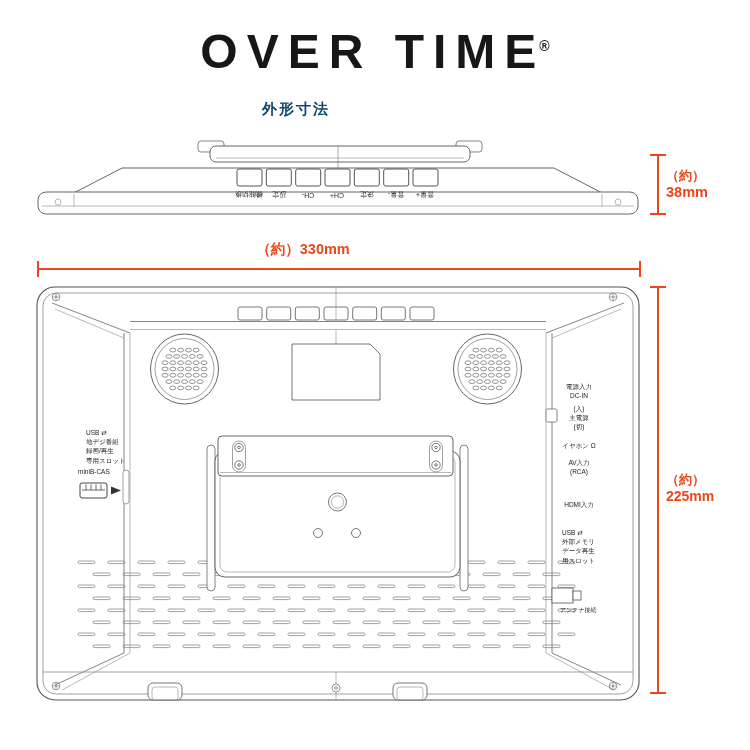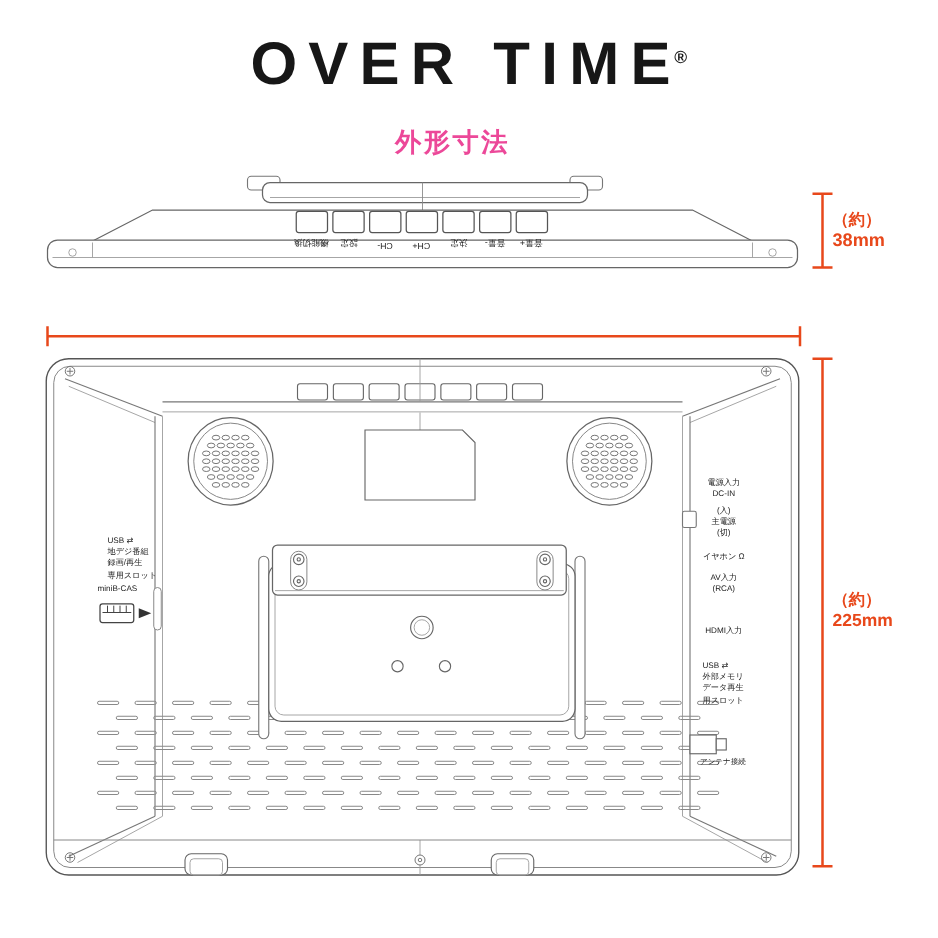--- a/index.html
+++ b/index.html
@@ -3,22 +3,22 @@
 <meta charset="utf-8">
 <style>
   html,body{margin:0;padding:0;background:#ffffff;}
   #page{position:relative;width:750px;height:750px;background:#fff;overflow:hidden;
         font-family:Liberation Sans, sans-serif;color:#222;}
   .abs{position:absolute;}
   
   #logo{left:0;top:24px;width:750px;text-align:center;font-size:48px;font-weight:bold;
         letter-spacing:9px;color:#171717;white-space:nowrap;}
   #logo .reg{font-size:14px;vertical-align:super;letter-spacing:0;margin-left:-6px;}
-  #subtitle{left:262px;top:100px;width:200px;text-align:center;font-size:21px;font-weight:600;
-            letter-spacing:2px;color:#ec4899;}
+  #subtitle{left:262px;top:100px;width:200px;font-size:15px;font-weight:600;
+            letter-spacing:2px;color:#0c4a6e;}
   
   .tiny{font-size:6.5px;line-height:9.2px;color:#222;white-space:pre-line;}
   .ctr{text-align:center;}
   
   .btnlab{top:189px;width:44px;height:10px;text-align:center;font-size:7px;color:#1c1c1c;
           transform:rotate(180deg);white-space:nowrap;}
   
   .dim{color:#E8481B;font-weight:bold;white-space:pre-line;}
   #dim38{left:666px;top:167px;font-size:13px;line-height:17px;}
   #dim330{left:228px;top:240px;width:150px;text-align:center;font-size:14.5px;}
@@ -72,20 +72,21 @@
   <div class="abs btnlab" style="left:315px;">CH+</div>
   <div class="abs btnlab" style="left:345px;">決定</div>
   <div class="abs btnlab" style="left:374px;">音量-</div>
   <div class="abs btnlab" style="left:403px;">音量+</div>
 
   <div class="abs dline" style="left:650px;top:154px;width:16px;height:2px;"></div>
   <div class="abs dline" style="left:657px;top:155px;width:2px;height:59px;"></div>
   <div class="abs dline" style="left:650px;top:213px;width:16px;height:2px;"></div>
   <div class="abs dim" id="dim38"><span>（約）</span><br><span style="font-size:14.5px;margin-top:25px;">38mm</span></div>
 
+  <div class="abs dim" id="dim330">（約）330mm</div>
   <div class="abs dline" style="left:37px;top:261px;width:2px;height:16px;"></div>
   <div class="abs dline" style="left:38px;top:268px;width:602px;height:2px;"></div>
   <div class="abs dline" style="left:639px;top:261px;width:2px;height:16px;"></div>
 
   <svg class="abs" style="left:30px;top:283px;" width="620" height="425" viewBox="0 0 620 425">
 
     <rect x="7" y="4" width="602" height="413" rx="18" fill="#fff" stroke="#555" stroke-width="1.1"></rect>
     <rect x="13" y="10" width="590" height="401" rx="13" fill="none" stroke="#888" stroke-width="0.8"></rect>
 
     <line x1="22" y1="20" x2="100" y2="50" stroke="#777" stroke-width="0.9"></line>

